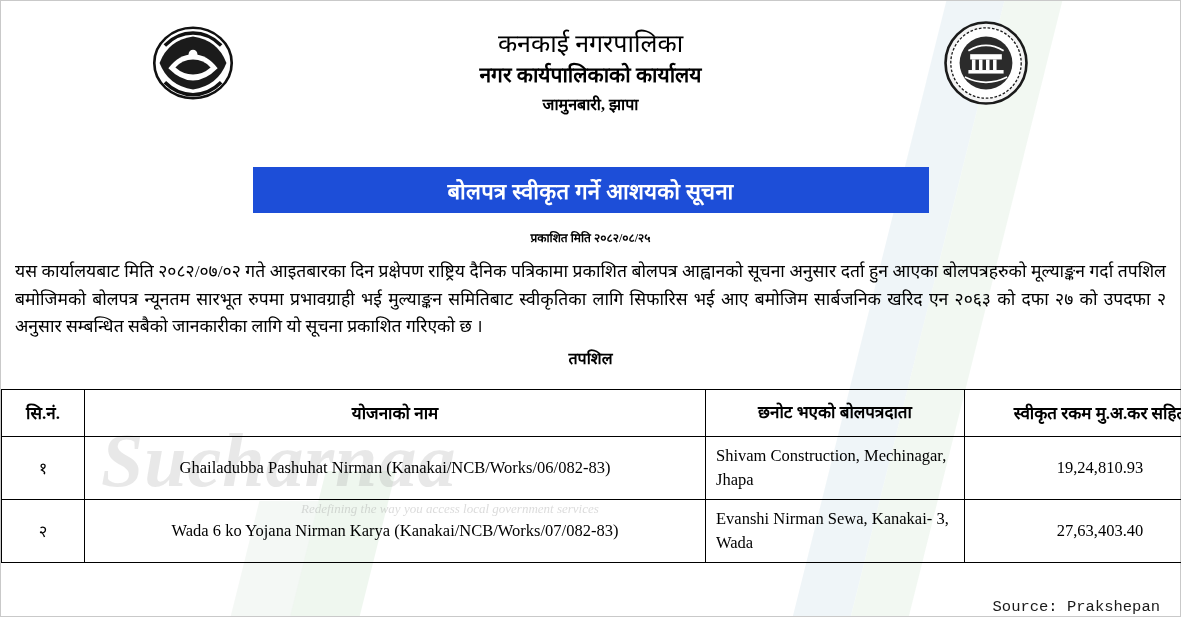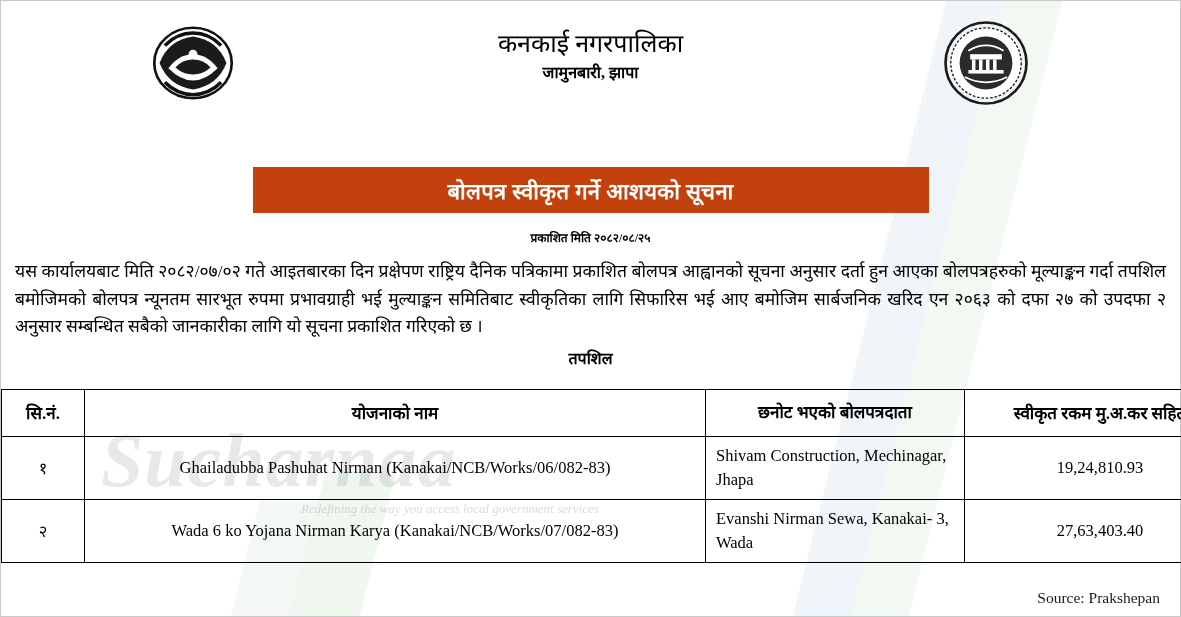--- a/index.html
+++ b/index.html
@@ -98,21 +98,21 @@
     font-size: 16px;
     font-weight: bold;
     line-height: 1.65;
   }
 
   
   .banner {
     margin: 8px auto 16px;
     width: 676px;
     height: 46px;
-    background: #c2410c;
+    background: #1d4ed8;
     color: #ffffff;
     display: flex;
     align-items: center;
     justify-content: center;
     font-size: 22px;
     font-weight: bold;
     letter-spacing: .3px;
   }
 
   .pub-date {
@@ -160,23 +160,23 @@
   .col-sn   { width: 62px;  text-align: center; font-size: 17px;}
   .col-name { width: 600px; text-align: center; margin-left: 15px; }
   .col-bid  { width: 238px; text-align: left; line-height: 1.45;}
   .col-amt  { width: 250px; text-align: center; }
   tbody tr { height: 56px; }
 
   
   .source {
     position: absolute;
     right: 20px;
-    bottom: 9px;
+    bottom: 0;
     font-size: 15.5px;
-    font-family: Liberation Serif, serif;
+    font-family: Liberation Mono, monospace;
     color: #1a1a1a;
     z-index: 3;
   }
 </style>
 </head>
 <body>
 
 <div class="page">
 
   <div class="watermark">
@@ -214,20 +214,21 @@
           <rect x="42" y="46" width="4" height="12" fill="#ffffff"></rect>
           <rect x="50" y="46" width="4" height="12" fill="#ffffff"></rect>
           <rect x="58" y="46" width="4" height="12" fill="#ffffff"></rect>
           <rect x="30" y="58" width="40" height="4" fill="#ffffff"></rect>
           <path d="M30 36 q20 -12 40 0" fill="none" stroke="#ffffff" stroke-width="2"></path>
           <path d="M26 66 q24 12 48 0" fill="none" stroke="#ffffff" stroke-width="2"></path>
         </svg>
       </div>
 
       <div class="org-title">कनकाई नगरपालिका</div>
+      <div class="org-sub">नगर कार्यपालिकाको कार्यालय</div>
       <div class="org-line">जामुनबारी, झापा</div>
     </div>
 
     <div class="banner">बोलपत्र स्वीकृत गर्ने आशयको सूचना</div>
 
     <div class="pub-date">प्रकाशित मिति २०८२/०८/२५</div>
 
     <div class="para">यस कार्यालयबाट मिति २०८२/०७/०२ गते आइतबारका दिन प्रक्षेपण राष्ट्रिय दैनिक पत्रिकामा प्रकाशित बोलपत्र आह्वानको सूचना अनुसार दर्ता हुन आएका बोलपत्रहरुको मूल्याङ्कन गर्दा तपशिल बमोजिमको बोलपत्र न्यूनतम सारभूत रुपमा प्रभावग्राही भई मुल्याङ्कन समितिबाट स्वीकृतिका लागि सिफारिस भई आए बमोजिम सार्बजनिक खरिद एन २०६३ को दफा २७ को उपदफा २ अनुसार सम्बन्धित सबैको जानकारीका लागि यो सूचना प्रकाशित गरिएको छ ।</div>
 
     <div class="tapasil">तपशिल</div>

